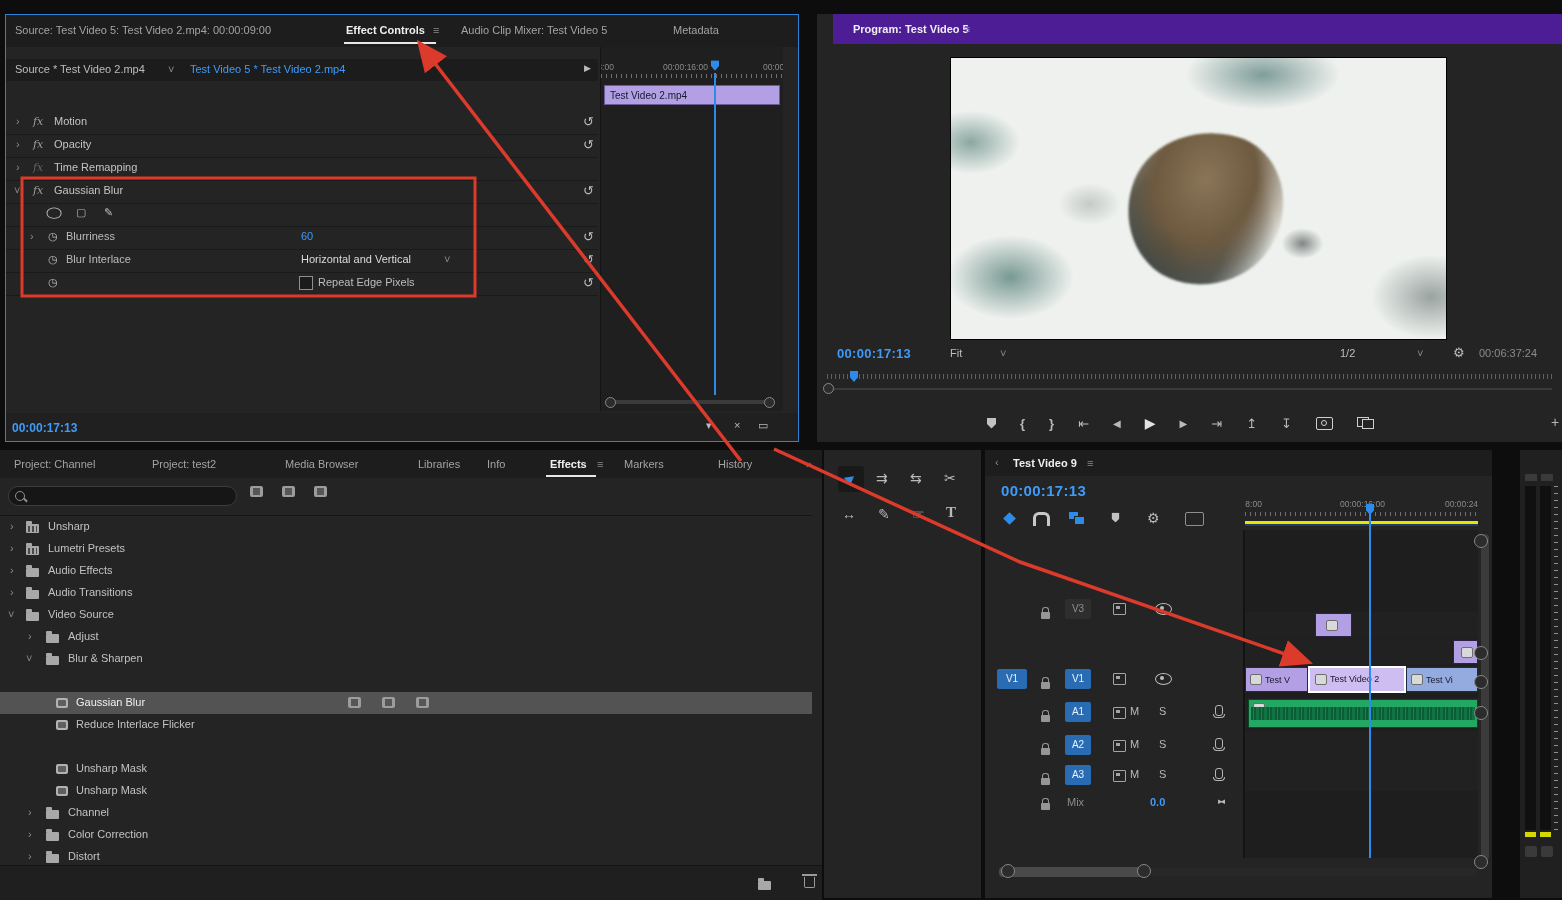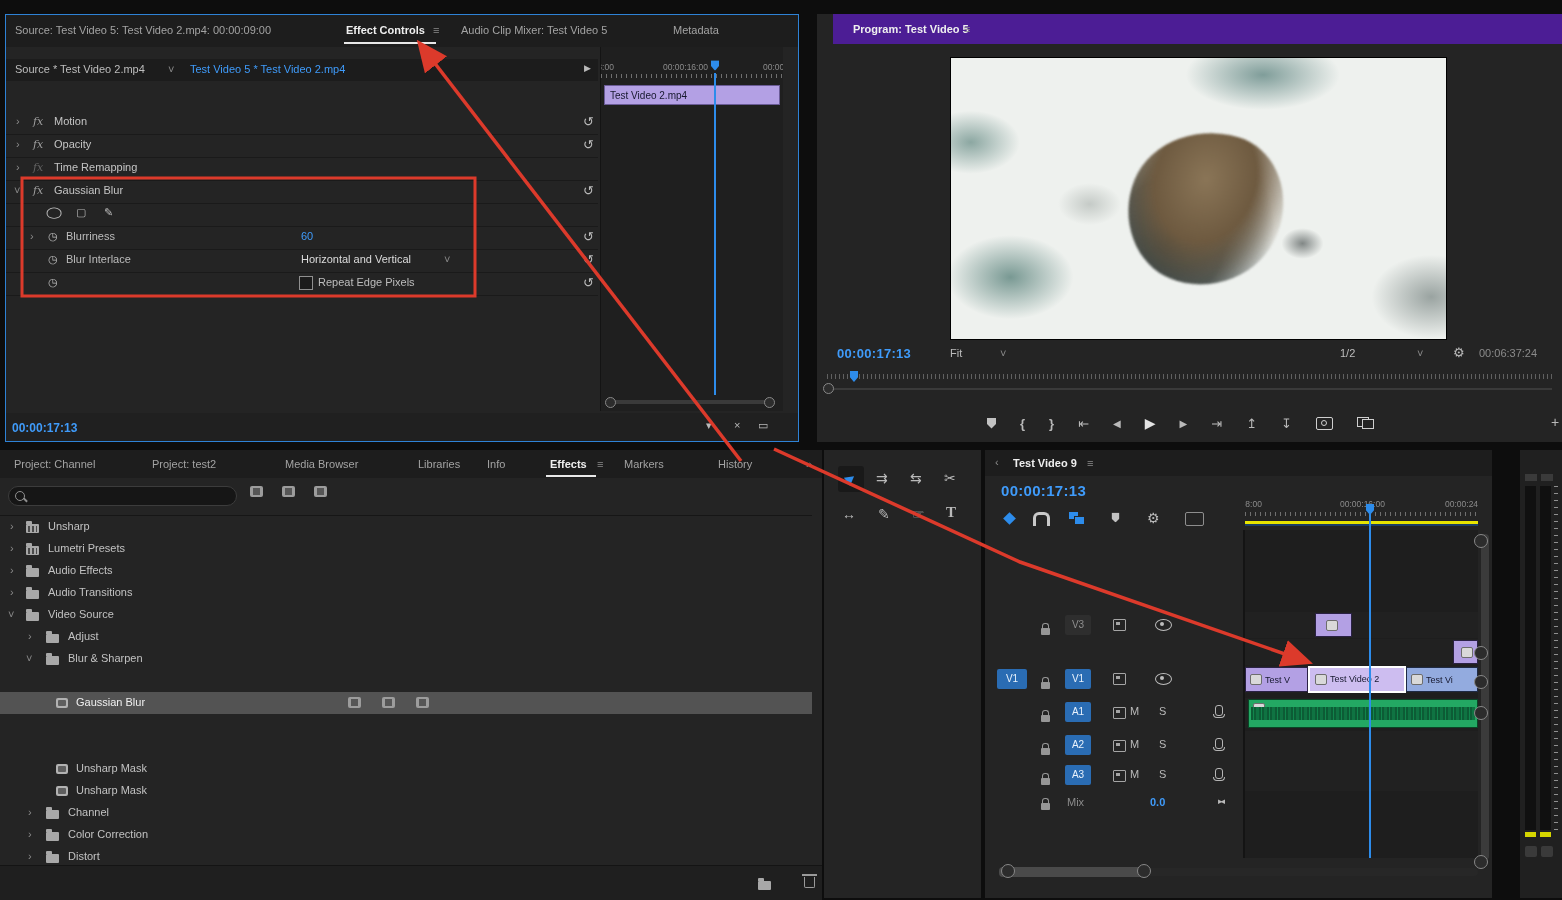--- a/index.html
+++ b/index.html
@@ -277,20 +277,24 @@
         <span class="folder a" style="left:46px;top:7px"></span>
         <span class="a" style="left:68px;top:4px">Blur &amp; Sharpen</span>
       </div>
       <div class="a" style="left:0;top:176px;width:812px;height:22px;background:#535353">
         <span class="fxbox a" style="left:56px;top:6px"></span>
         <span class="a" style="left:76px;top:4px;color:#f0f0f0">Gaussian Blur</span>
         <span class="badge" style="left:348px"></span>
         <span class="badge" style="left:382px"></span>
         <span class="badge" style="left:416px"></span>
       </div>
+      <div class="a" style="left:0;top:198px;width:812px;height:22px">
+        <span class="fxbox a" style="left:56px;top:6px"></span>
+        <span class="a" style="left:76px;top:4px">Reduce Interlace Flicker</span>
+      </div>
       <div class="a" style="left:0;top:242px;width:812px;height:22px">
         <span class="fxbox a" style="left:56px;top:6px"></span>
         <span class="a" style="left:76px;top:4px">Unsharp Mask</span>
       </div>
       <div class="a" style="left:0;top:264px;width:812px;height:22px">
         <span class="fxbox a" style="left:56px;top:6px"></span>
         <span class="a" style="left:76px;top:4px">Unsharp Mask</span>
       </div>
       <div class="a" style="left:0;top:286px;width:812px;height:22px">
         <span class="a dim" style="left:28px;top:4px">›</span>
@@ -349,21 +353,21 @@
       <span class="a dim" style="left:95px;top:1px;font-size:8.5px">00:00:16:00</span>
       <span class="a dim" style="left:200px;top:1px;font-size:8.5px">00:00:24:00</span>
       <div class="a hticks" style="left:0;right:0;top:14px;height:4px"></div>
     </div>
     <div class="a" style="left:260px;top:71px;width:233px;height:3px;background:#e8e500"></div>
     <div class="a" style="left:260px;top:74px;width:233px;height:2px;background:#1c3f66"></div>
 
     
     <div class="a" style="left:0;top:80px;width:258px;bottom:40px;background:#242424;border-right:2px solid #141414">
 
-      <div class="a" style="left:0;top:82px;width:288px;height:26px">
+      <div class="a" style="left:0;top:66px;width:288px;height:26px">
         <span class="lk a" style="left:56px;top:11px"></span>
         <span class="tgt" style="left:80px;top:3px">V3</span>
         <span class="syncic a" style="left:116px;top:7px"></span>
         <span class="eye a" style="left:142px;top:7px"></span>
       </div>
 
 
       <div class="a" style="left:0;top:136px;width:258px;height:27px">
         <span class="tgt onb" style="left:12px;top:3px;width:30px">V1</span>
         <span class="lk a" style="left:56px;top:11px"></span>

